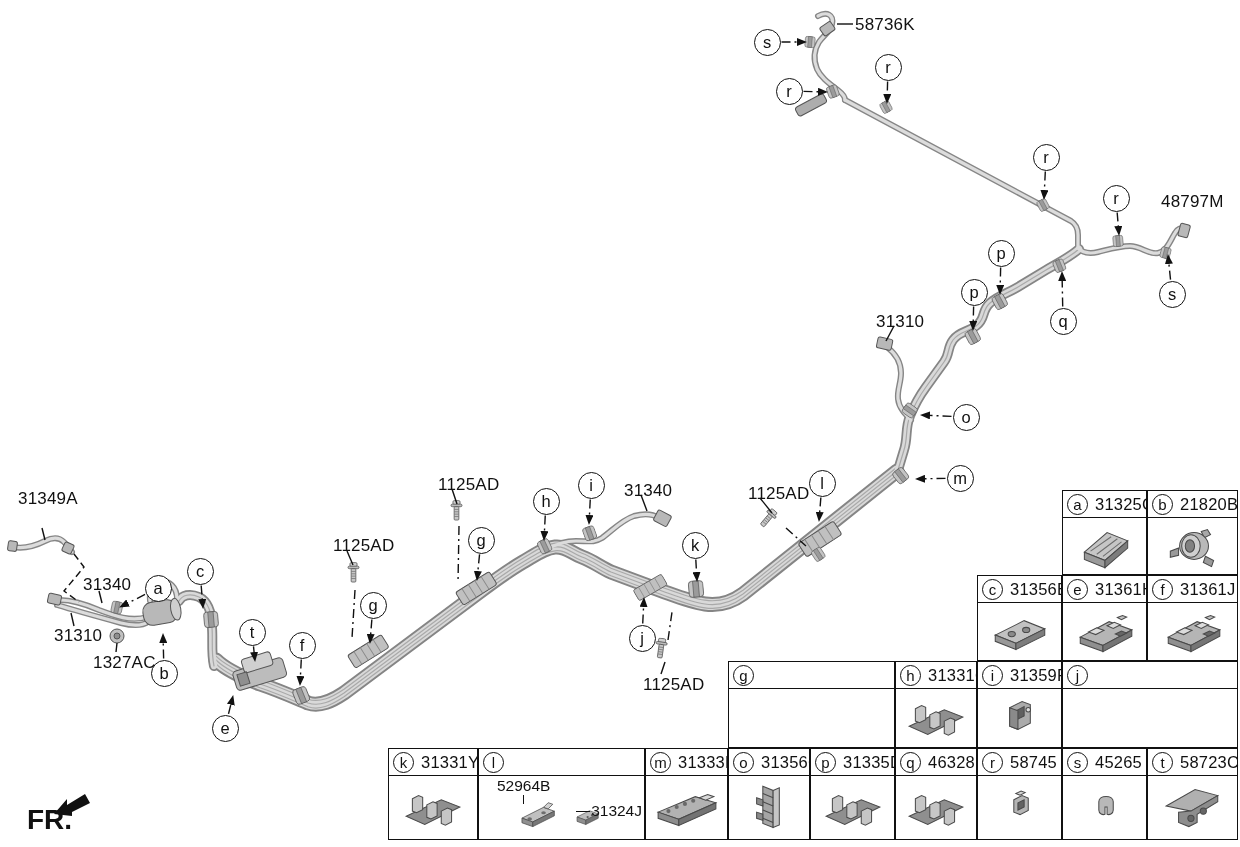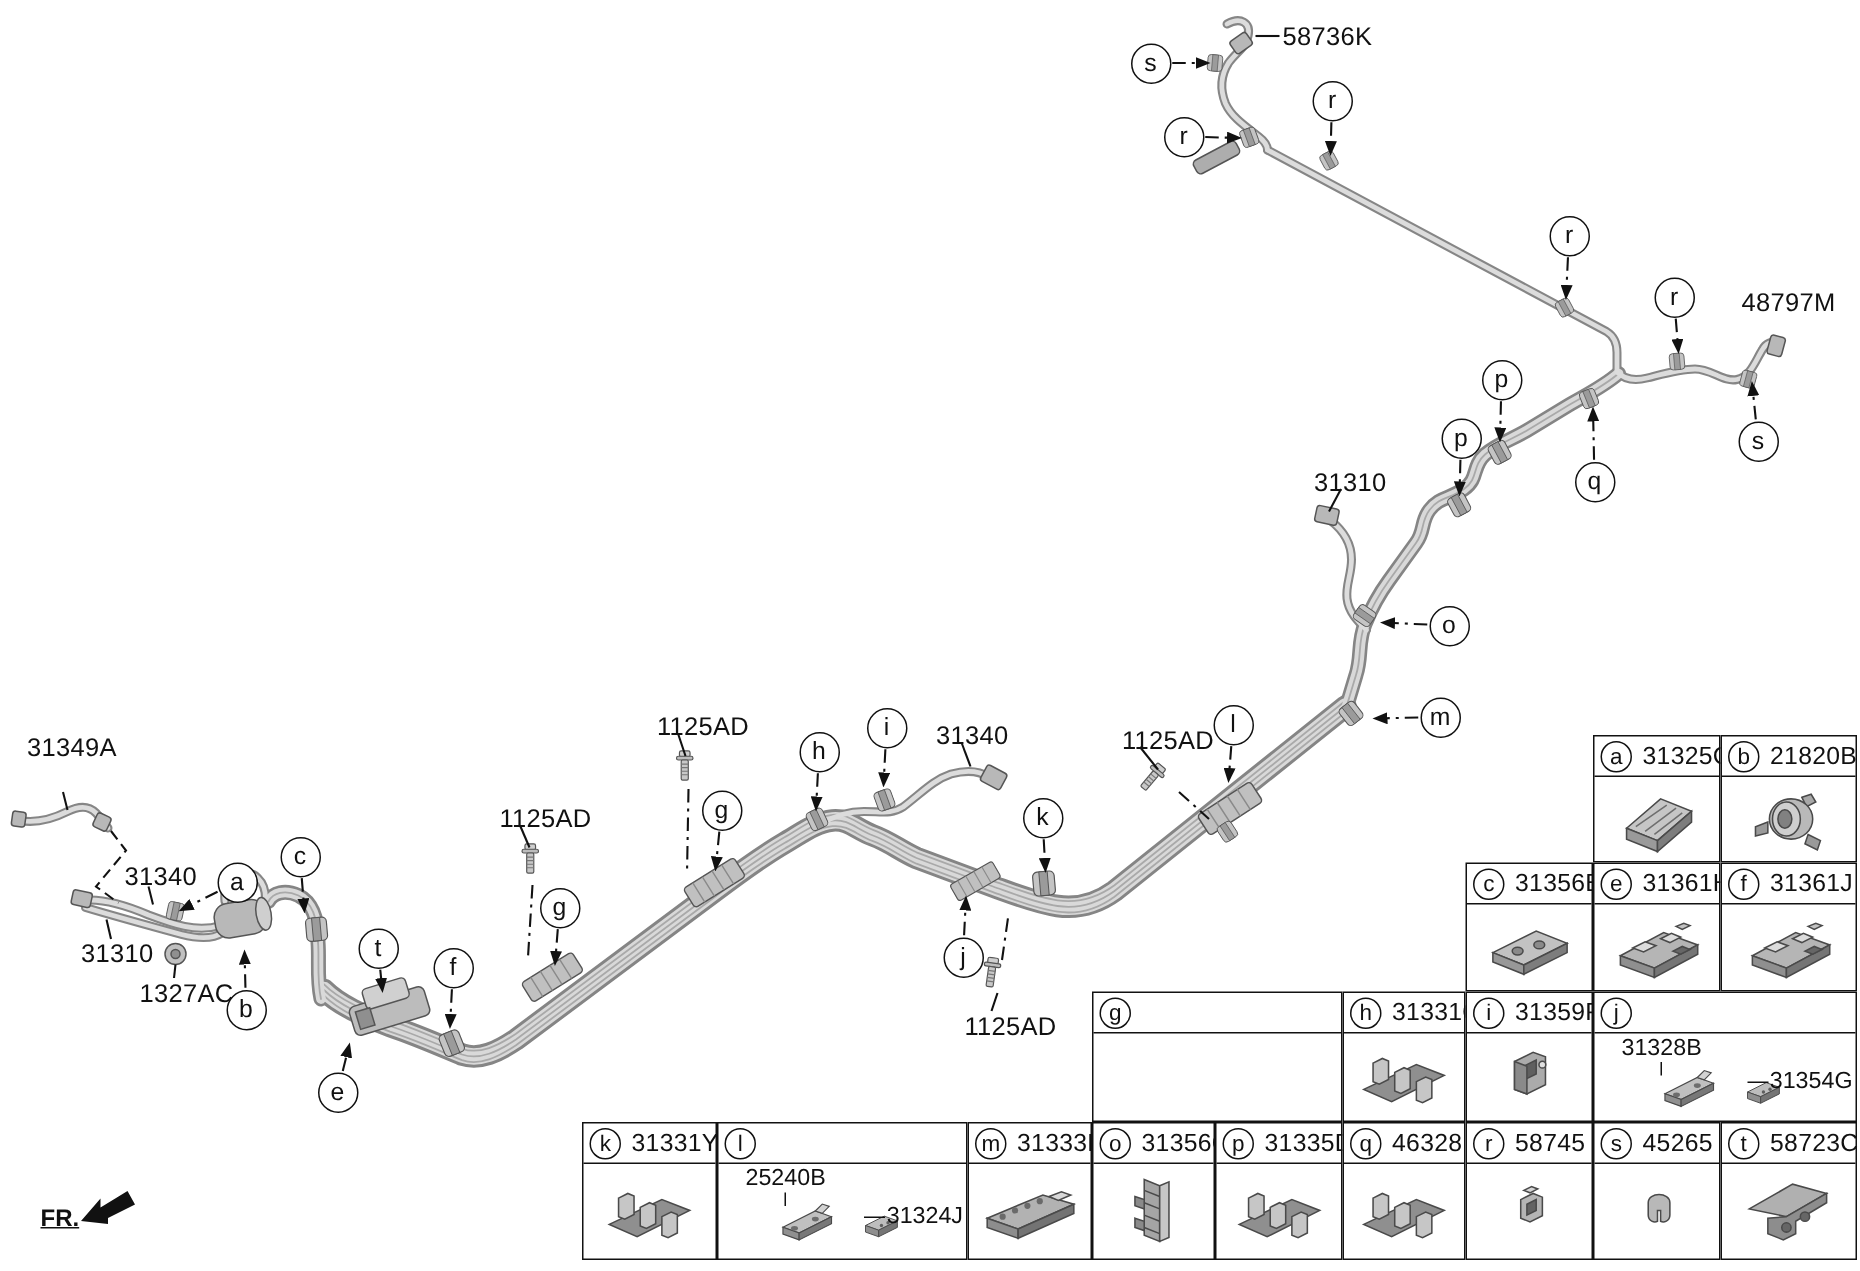--- a/index.html
+++ b/index.html
@@ -34,21 +34,21 @@
       display:flex;align-items:center;justify-content:center;font-size:15px;box-sizing:border-box;}
   .code{font-size:16.5px;letter-spacing:.2px;}
   .cell-body{position:relative;height:calc(100% - 27px);display:flex;align-items:center;justify-content:center;}
   .ptop{position:absolute;left:18px;top:1px;font-size:15.5px;text-align:center;z-index:2;}
   .ptop i{display:block;width:1.5px;height:9px;background:#111;margin:0 auto;}
   .pright{position:absolute;right:2px;top:56%;transform:translateY(-50%);display:flex;
           align-items:center;font-size:15.5px;z-index:2;}
   .pright i{display:inline-block;width:14px;height:1.5px;background:#111;margin-right:1px;}
   .picons{display:flex;align-items:flex-end;margin-top:12px;}
   
-  .fr{position:absolute;left:27px;top:804px;font-size:16px;font-weight:bold;z-index:4;text-decoration:underline;}
+  .fr{position:absolute;left:27px;top:804px;font-size:28px;font-weight:bold;z-index:4;}
   .fr-arrow{position:absolute;left:51px;top:789px;z-index:4;}
 </style>
 </head>
 <body>
 
 <div id="stage">
 
   <svg id="art" width="1240" height="847" viewBox="0 0 1240 847">
     <defs>
       <symbol id="bolt" viewBox="0 0 16 28">
@@ -408,53 +408,38 @@
       <div class="cell-body">
         <svg viewBox="0 0 64 48" width="66" height="50">
           <use href="#p-uclip"></use>
         </svg>
       </div>
     </div>
     <div class="cell" style="left: 1062px; top: 661px; width: 176px; height: 87px;">
       <div class="cell-head">
         <span class="lc">j</span>
       </div>
-      <div class="cell-body">
-        <div class="ptop"><span>31328B</span><i></i></div>
-        <div class="picons">
-          <svg viewBox="0 0 64 48" width="50" height="37">
-            <use href="#p-bracket"></use>
-          </svg>
-          <svg viewBox="0 0 64 48" width="40" height="30">
-            <use href="#p-pad"></use>
-          </svg>
-        </div>
-        <div class="pright">
-          <i></i>
-          <span>31354G</span>
-        </div>
-      </div>
     </div>
     <div class="cell" style="left: 388px; top: 748px; width: 90px; height: 92px;">
       <div class="cell-head">
         <span class="lc">k</span>
         <span class="code">31331Y</span>
       </div>
       <div class="cell-body">
         <svg viewBox="0 0 64 48" width="66" height="50">
           <use href="#p-multiclip"></use>
         </svg>
       </div>
     </div>
     <div class="cell" style="left: 478px; top: 748px; width: 167px; height: 92px;">
       <div class="cell-head">
         <span class="lc">l</span>
       </div>
       <div class="cell-body">
-        <div class="ptop"><span>25240B</span><i></i></div>
+        <div class="ptop"><span>52964B</span><i></i></div>
         <div class="picons">
           <svg viewBox="0 0 64 48" width="50" height="37">
             <use href="#p-bracket"></use>
           </svg>
           <svg viewBox="0 0 64 48" width="40" height="30">
             <use href="#p-pad"></use>
           </svg>
         </div>
         <div class="pright">
           <i></i>

